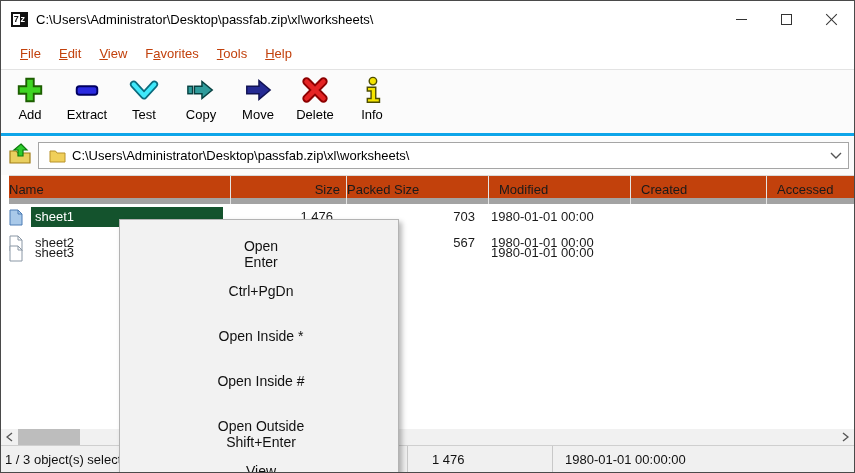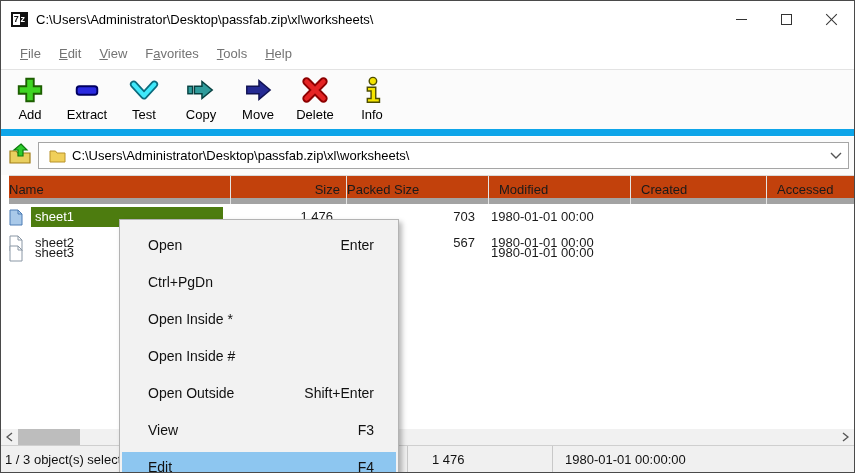--- a/index.html
+++ b/index.html
@@ -17,24 +17,24 @@
   .title-text { font-size:13px; color:#000; }
   .win-controls { position:absolute; right:0; top:0; height:37px; display:flex; }
   .win-btn { width:45px; height:37px; display:flex; align-items:center; justify-content:center; }
   .glyph-min { width:11px; height:1px; background:#333; }
   .glyph-max { width:11px; height:11px; border:1px solid #333; }
   .glyph-close { position:relative; width:13px; height:13px; }
   .glyph-close::before,.glyph-close::after { content:""; position:absolute; left:-1px; top:6px; width:15px; height:1px; background:#333; }
   .glyph-close::before { transform:rotate(45deg); } .glyph-close::after { transform:rotate(-45deg); }
   
   .menubar { position:absolute; left:0; top:37px; width:100%; height:31px; display:flex; align-items:center; padding-left:10px; background:#fff; }
-  .menu-item { padding:4px 9px; color:#737373; }
+  .menu-item { padding:4px 9px; color:#c2410c; }
   .menu-item u { text-decoration:underline; }
   
-  .toolbar { position:absolute; left:0; top:68px; width:100%; height:67px; background:#fbfbfb; border-top:1px solid #e3e3e3; border-bottom:7px solid #0ea5e9; display:flex; gap:11px; padding:5px 0 0 6px; }
+  .toolbar { position:absolute; left:0; top:68px; width:100%; height:67px; background:#fbfbfb; border-top:1px solid #e3e3e3; border-bottom:3px solid #0ea5e9; display:flex; gap:11px; padding:5px 0 0 6px; }
   .tool-btn { width:46px; display:flex; flex-direction:column; align-items:center; }
   .tool-btn svg { display:block; }
   .tool-label { font-size:13px; margin-top:2px; color:#000; }
   
   .addressrow { position:absolute; left:0; top:136px; width:100%; height:38px; background:#fbfbfb; }
   .up-btn { position:absolute; left:5px; top:5px; width:28px; height:27px; display:flex; align-items:center; justify-content:center; }
   .combo { position:absolute; left:37px; top:5px; right:5px; height:27px; border:1px solid #a5a5a5; background:#fff; display:flex; align-items:center; }
   .combo-folder { margin:0 6px 0 10px; display:flex; }
   .combo-path { flex:1; color:#000; white-space:nowrap; overflow:hidden; }
   .combo-chevron { width:24px; display:flex; justify-content:center; }
@@ -45,36 +45,36 @@
   .row { position:absolute; left:0; width:100%; height:26px; }
   .cell { position:absolute; top:0; height:26px; line-height:26px; white-space:nowrap; overflow:hidden; }
   .c-name    { left:0;   width:222px; display:flex; align-items:center; }
   .c-size    { left:222px; width:116px; text-align:right; padding-right:6px; }
   .c-packed  { left:338px; width:142px; text-align:right; padding-right:6px; }
   .c-mod     { left:480px; width:142px; padding-left:10px; }
   .c-created { left:622px; width:136px; padding-left:10px; }
   .c-acc     { left:758px; width:97px;  padding-left:10px; }
   .doc-icon { margin:0 8px; flex:0 0 auto; display:flex; }
   .name-label { padding:0 4px; height:20px; line-height:20px; }
-  .name-label.sel { background:#4d7c0f; color:#fff; flex:1; }
+  .name-label.sel { background:#14532d; color:#fff; flex:1; }
   
   .hscroll { position:absolute; left:0; top:428px; width:100%; height:16px; background:#f1f1f1; }
   .hs-arrow { position:absolute; top:0; width:17px; height:16px; display:flex; align-items:center; justify-content:center; }
   .hs-left { left:0; } .hs-right { right:0; }
   .hs-thumb { position:absolute; left:17px; top:0; width:62px; height:16px; background:#bdbdbd; }
   
   .statusbar { position:absolute; left:0; top:444px; width:100%; height:29px; background:#f0f0f0; border-top:1px solid #cfcfcf; }
   .st-cell { position:absolute; top:0; height:28px; line-height:28px; color:#111; white-space:nowrap; overflow:hidden; }
   .st-sel  { left:0; width:244px; padding-left:4px; border-right:1px solid #c8c8c8; }
   .st-size { left:406px; width:146px; padding-left:24px; border-left:1px solid #c8c8c8; border-right:1px solid #c8c8c8; }
   .st-date { left:552px; width:303px; padding-left:12px; }
   
   .ctxmenu { position:absolute; left:118px; top:218px; width:280px; height:276px; background:#f2f2f2;
     border:1px solid #b3b3b3; box-shadow:3px 3px 5px rgba(0,0,0,.28); z-index:50; padding-top:2px; font-size:14px; }
-  .ctx-item { height:29px; margin:8px 2px; display:flex; align-items:center; padding:0 22px 0 26px; color:#111; }
+  .ctx-item { height:29px; margin:16px 2px; display:flex; align-items:center; padding:0 22px 0 26px; color:#111;flex-direction:column; }
   .ctx-item.hl { background:#8dc6f0; }
   .ctx-label { flex:1; }
   .ctx-shortcut { text-align:right; }
   .ctx-sep { height:9px; display:flex; align-items:center; margin:0 2px; }
   .ctx-sep::before { content:""; display:block; width:100%; height:1px; background:#d4d4d4; }
   .chev svg { display:block; }
 </style>
 </head>
 <body>
 

